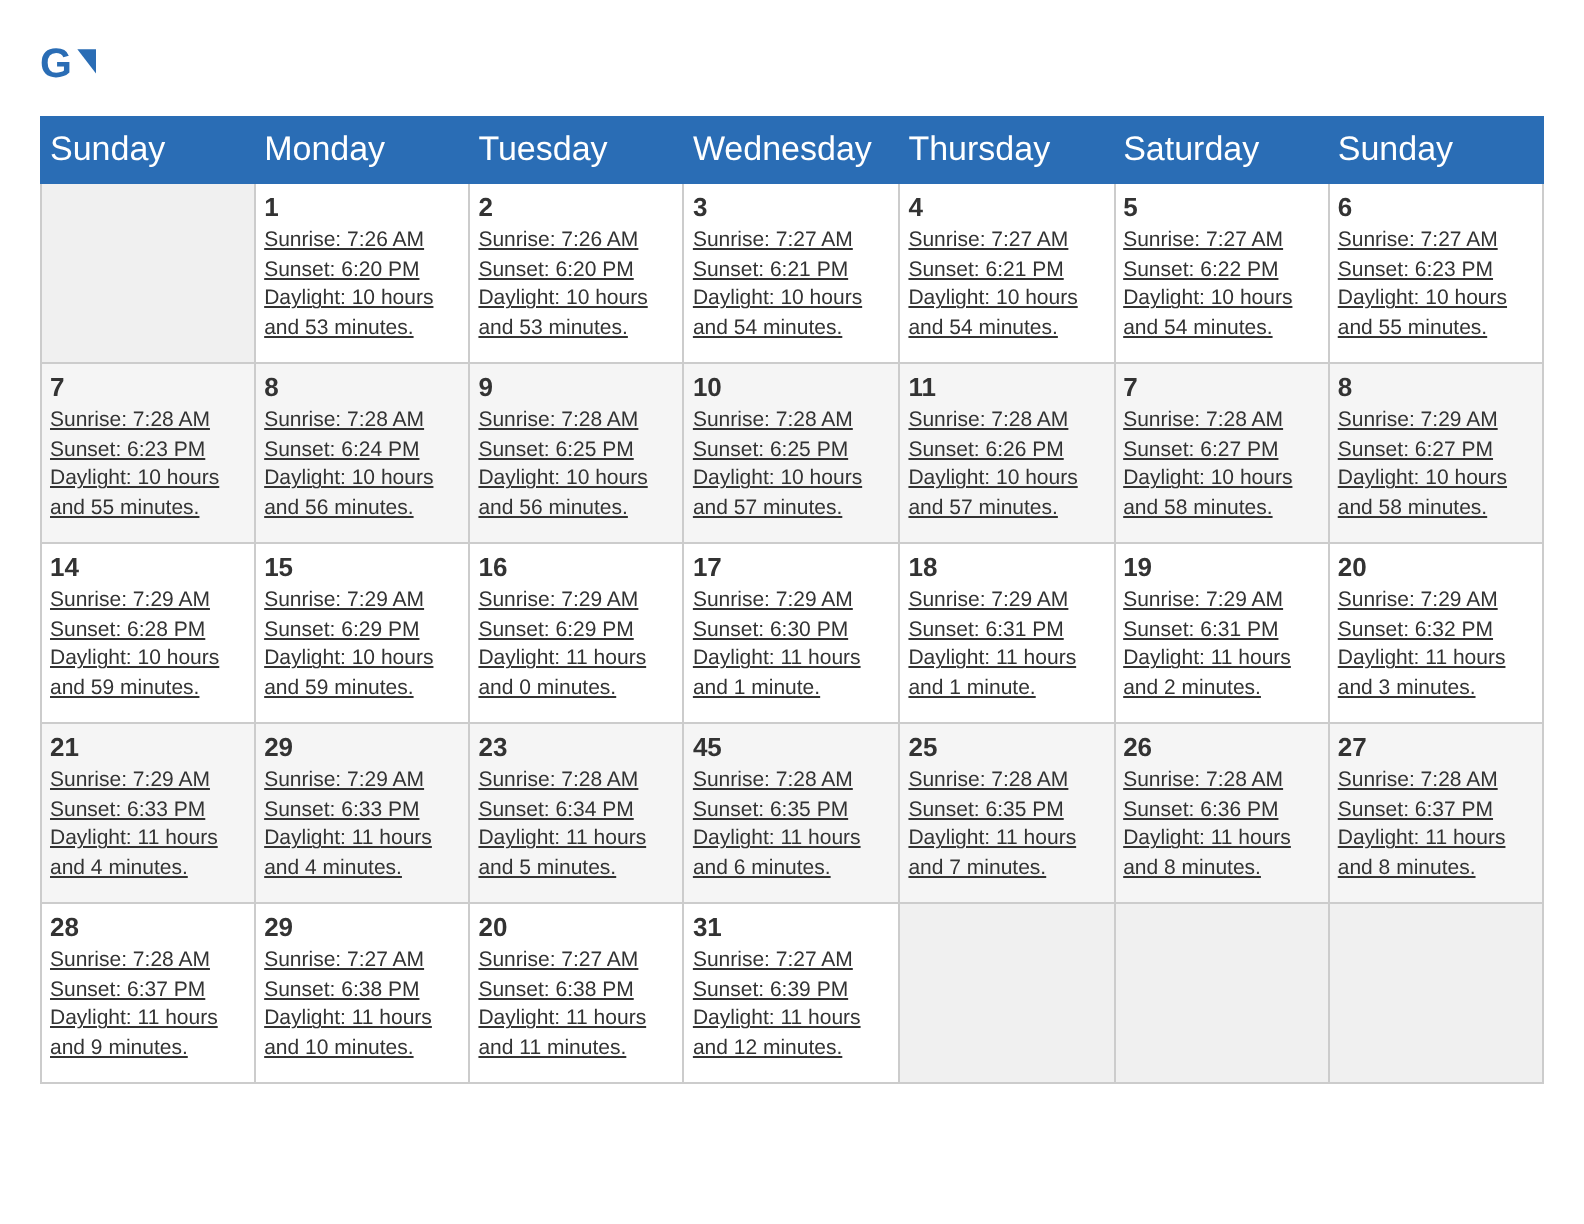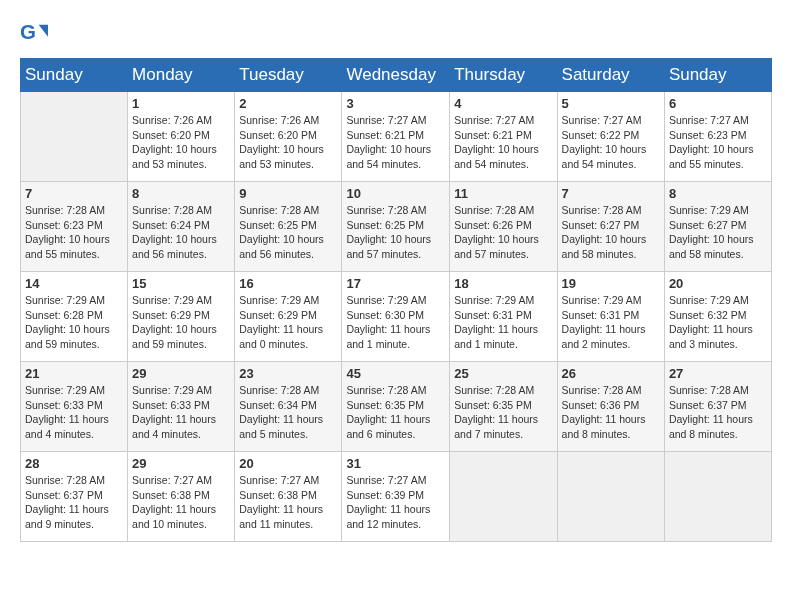--- a/index.html
+++ b/index.html
@@ -71,20 +71,21 @@
     .day-number {
       font-size: 13px;
       font-weight: bold;
       color: #333;
       margin-bottom: 2px;
     }
     .day-info {
       font-size: 10.5px;
       color: #333;
       line-height: 1.4;
+      text-decoration: underline;
     }
     .empty-cell {
       background: #f9f9f9;
     }
     tbody tr:nth-child(odd) td {
       background-color: #fff;
     }
     tbody tr:nth-child(even) td {
       background-color: #f5f5f5;
     }

